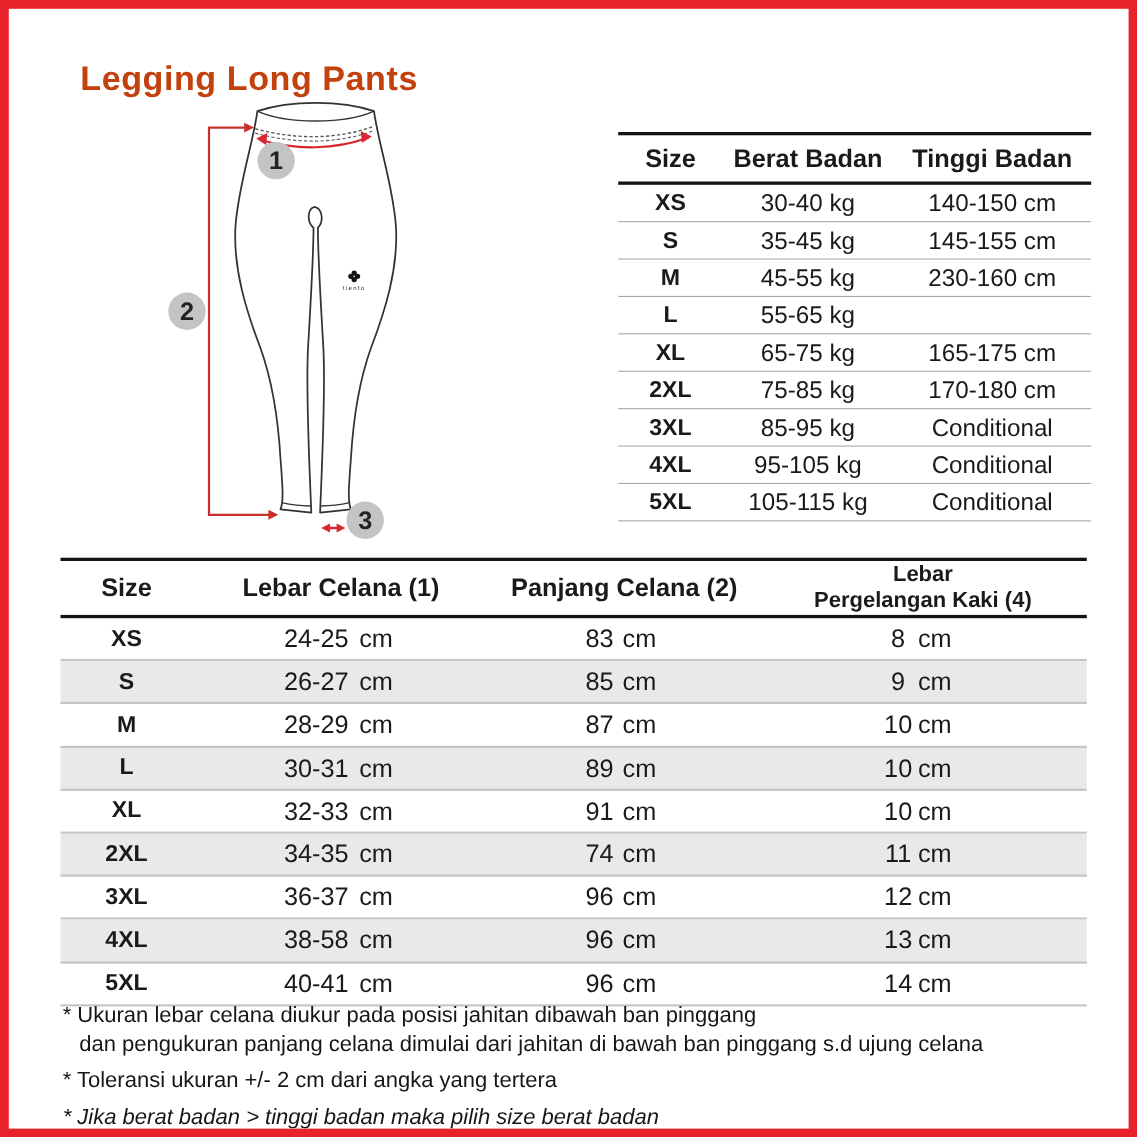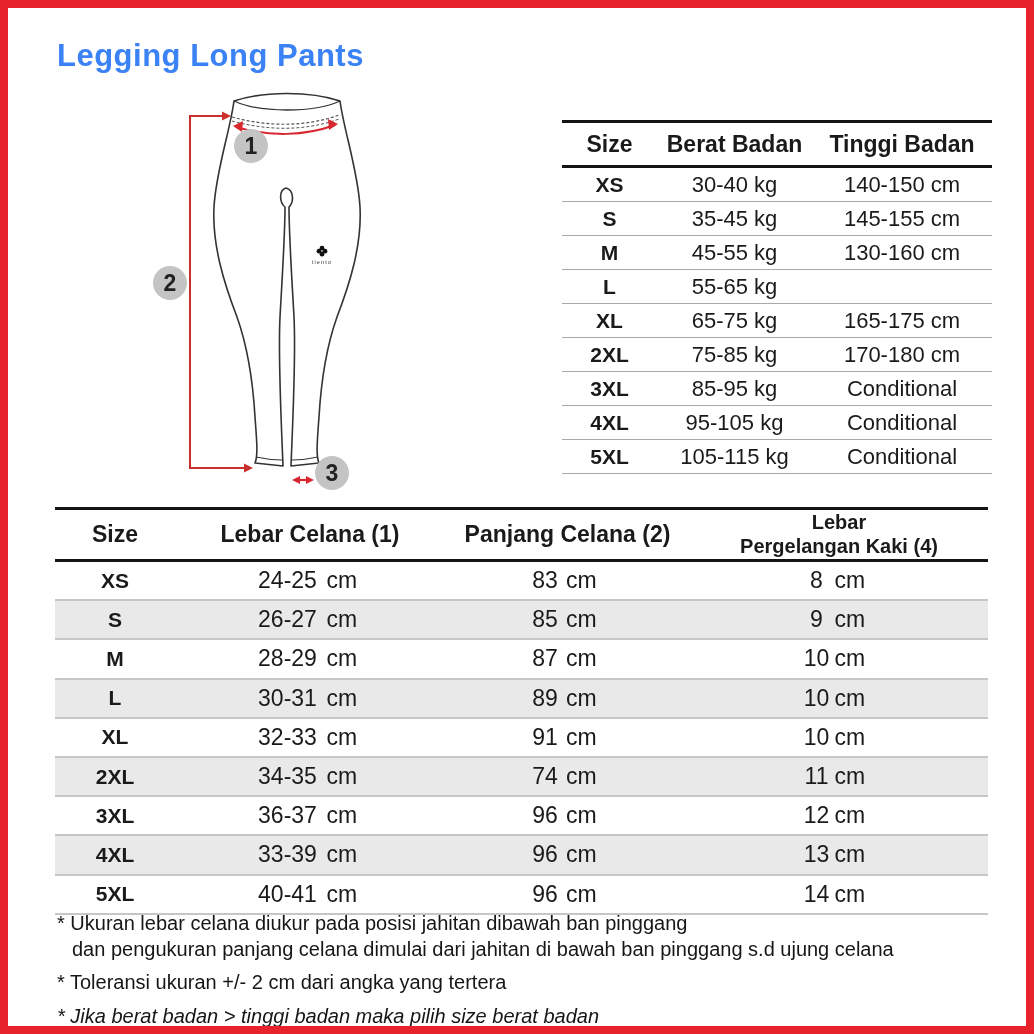--- a/index.html
+++ b/index.html
@@ -9,21 +9,21 @@
     background:#ffffff;
     border:8px solid #e8222a;
     box-sizing:border-box;
     font-family:"Liberation Sans", sans-serif;
     color:#1a1a1a;
     overflow:hidden;
   }
   .title{
     position:absolute;left:49px;top:30px;
     font-size:31px;font-weight:bold;letter-spacing:.5px;
-    color:#3b82f6;margin:0;
+    color:#c2410c;margin:16px;
   }
   
   .diagram{position:absolute;left:142px;top:77px;width:290px;height:420px;}
 
   
   .bt{position:absolute;left:554px;top:112px;width:430px;}
   .bt-head{display:flex;align-items:center;height:42px;
     border-top:3px solid #141414;border-bottom:3px solid #141414;}
   .bt-head > div{font-weight:bold;font-size:23px;text-align:center;}
   .bt-row{display:flex;align-items:center;height:33px;
@@ -132,21 +132,21 @@
       <div class="bt-c3">140-150 cm</div>
     </div>
     <div class="bt-row">
       <div class="bt-c1 size">S</div>
       <div class="bt-c2">35-45 kg</div>
       <div class="bt-c3">145-155 cm</div>
     </div>
     <div class="bt-row">
       <div class="bt-c1 size">M</div>
       <div class="bt-c2">45-55 kg</div>
-      <div class="bt-c3">130-160 cm</div>
+      <div class="bt-c3">230-160 cm</div>
     </div>
     <div class="bt-row">
       <div class="bt-c1 size">L</div>
       <div class="bt-c2">55-65 kg</div>
     </div>
     <div class="bt-row">
       <div class="bt-c1 size">XL</div>
       <div class="bt-c2">65-75 kg</div>
       <div class="bt-c3">165-175 cm</div>
     </div>
@@ -284,21 +284,21 @@
           <span class="unit">cm</span>
         </div>
       <div class="mt-c4 val">
           <span class="num num-s">12</span>
           <span class="unit">cm</span>
         </div>
     </div>
     <div class="mt-row alt">
       <div class="mt-c1 size">4XL</div>
       <div class="mt-c2 val">
-          <span class="num num-w">33-39</span>
+          <span class="num num-w">38-58</span>
           <span class="unit">cm</span>
         </div>
       <div class="mt-c3 val">
           <span class="num num-m">96</span>
           <span class="unit">cm</span>
         </div>
       <div class="mt-c4 val">
           <span class="num num-s">13</span>
           <span class="unit">cm</span>
         </div>

